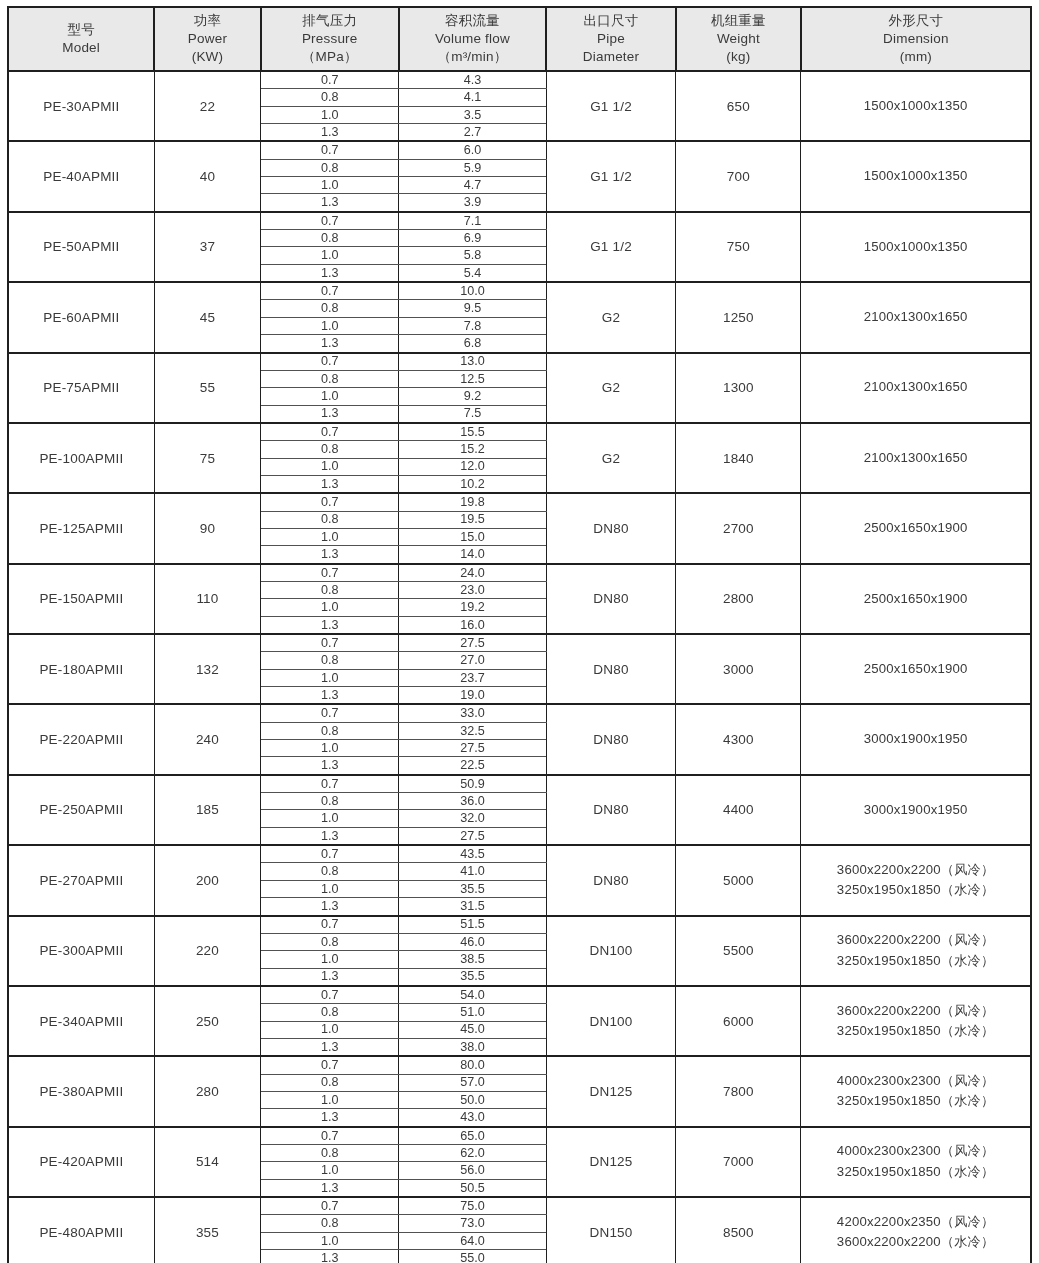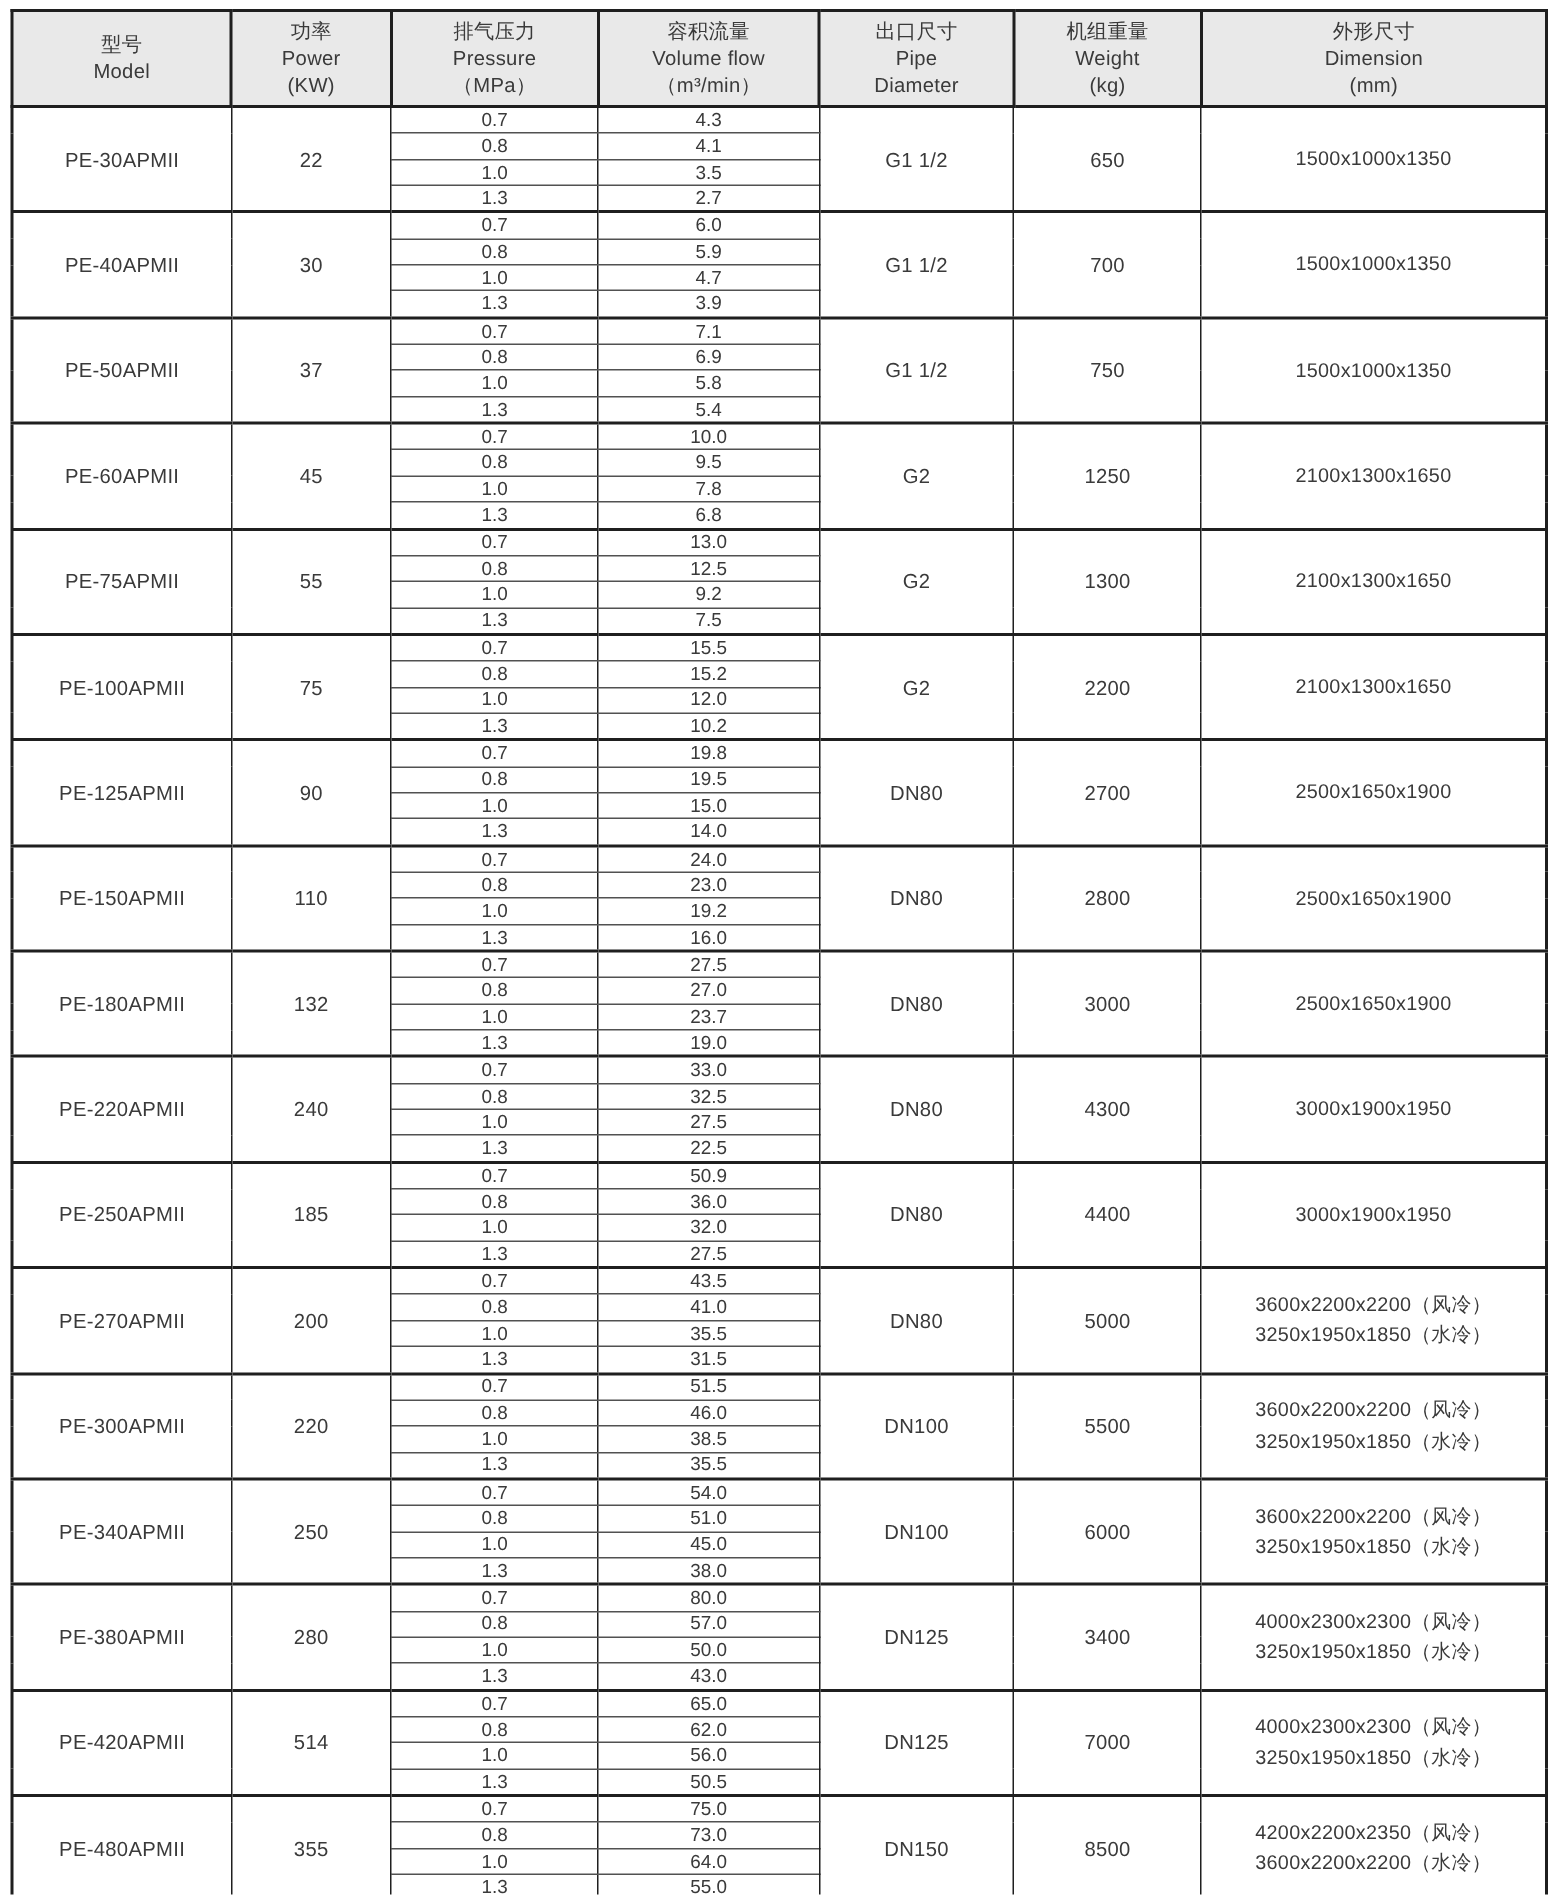--- a/index.html
+++ b/index.html
@@ -130,21 +130,21 @@
         <tr>
           <td class="sub col-pressure">1.0</td>
           <td class="sub col-flow">3.5</td>
         </tr>
         <tr>
           <td class="sub col-pressure">1.3</td>
           <td class="sub col-flow">2.7</td>
         </tr>
         <tr class="group-start">
           <td class="merged col-model" rowspan="4">PE-40APMII</td>
-          <td class="merged col-power" rowspan="4">30</td>
+          <td class="merged col-power" rowspan="4">40</td>
           <td class="sub col-pressure">0.7</td>
           <td class="sub col-flow">6.0</td>
           <td class="merged col-pipe" rowspan="4">G1 1/2</td>
           <td class="merged col-weight" rowspan="4">700</td>
           <td class="merged col-dimension" rowspan="4">
             <div>1500x1000x1350</div>
           </td>
         </tr>
         <tr>
           <td class="sub col-pressure">0.8</td>
@@ -226,21 +226,21 @@
         <tr>
           <td class="sub col-pressure">1.3</td>
           <td class="sub col-flow">7.5</td>
         </tr>
         <tr class="group-start">
           <td class="merged col-model" rowspan="4">PE-100APMII</td>
           <td class="merged col-power" rowspan="4">75</td>
           <td class="sub col-pressure">0.7</td>
           <td class="sub col-flow">15.5</td>
           <td class="merged col-pipe" rowspan="4">G2</td>
-          <td class="merged col-weight" rowspan="4">2200</td>
+          <td class="merged col-weight" rowspan="4">1840</td>
           <td class="merged col-dimension" rowspan="4">
             <div>2100x1300x1650</div>
           </td>
         </tr>
         <tr>
           <td class="sub col-pressure">0.8</td>
           <td class="sub col-flow">15.2</td>
         </tr>
         <tr>
           <td class="sub col-pressure">1.0</td>
@@ -436,21 +436,21 @@
         <tr>
           <td class="sub col-pressure">1.3</td>
           <td class="sub col-flow">38.0</td>
         </tr>
         <tr class="group-start">
           <td class="merged col-model" rowspan="4">PE-380APMII</td>
           <td class="merged col-power" rowspan="4">280</td>
           <td class="sub col-pressure">0.7</td>
           <td class="sub col-flow">80.0</td>
           <td class="merged col-pipe" rowspan="4">DN125</td>
-          <td class="merged col-weight" rowspan="4">3400</td>
+          <td class="merged col-weight" rowspan="4">7800</td>
           <td class="merged col-dimension" rowspan="4">
             <div>4000x2300x2300（风冷）</div>
             <div>3250x1950x1850（水冷）</div>
           </td>
         </tr>
         <tr>
           <td class="sub col-pressure">0.8</td>
           <td class="sub col-flow">57.0</td>
         </tr>
         <tr>

